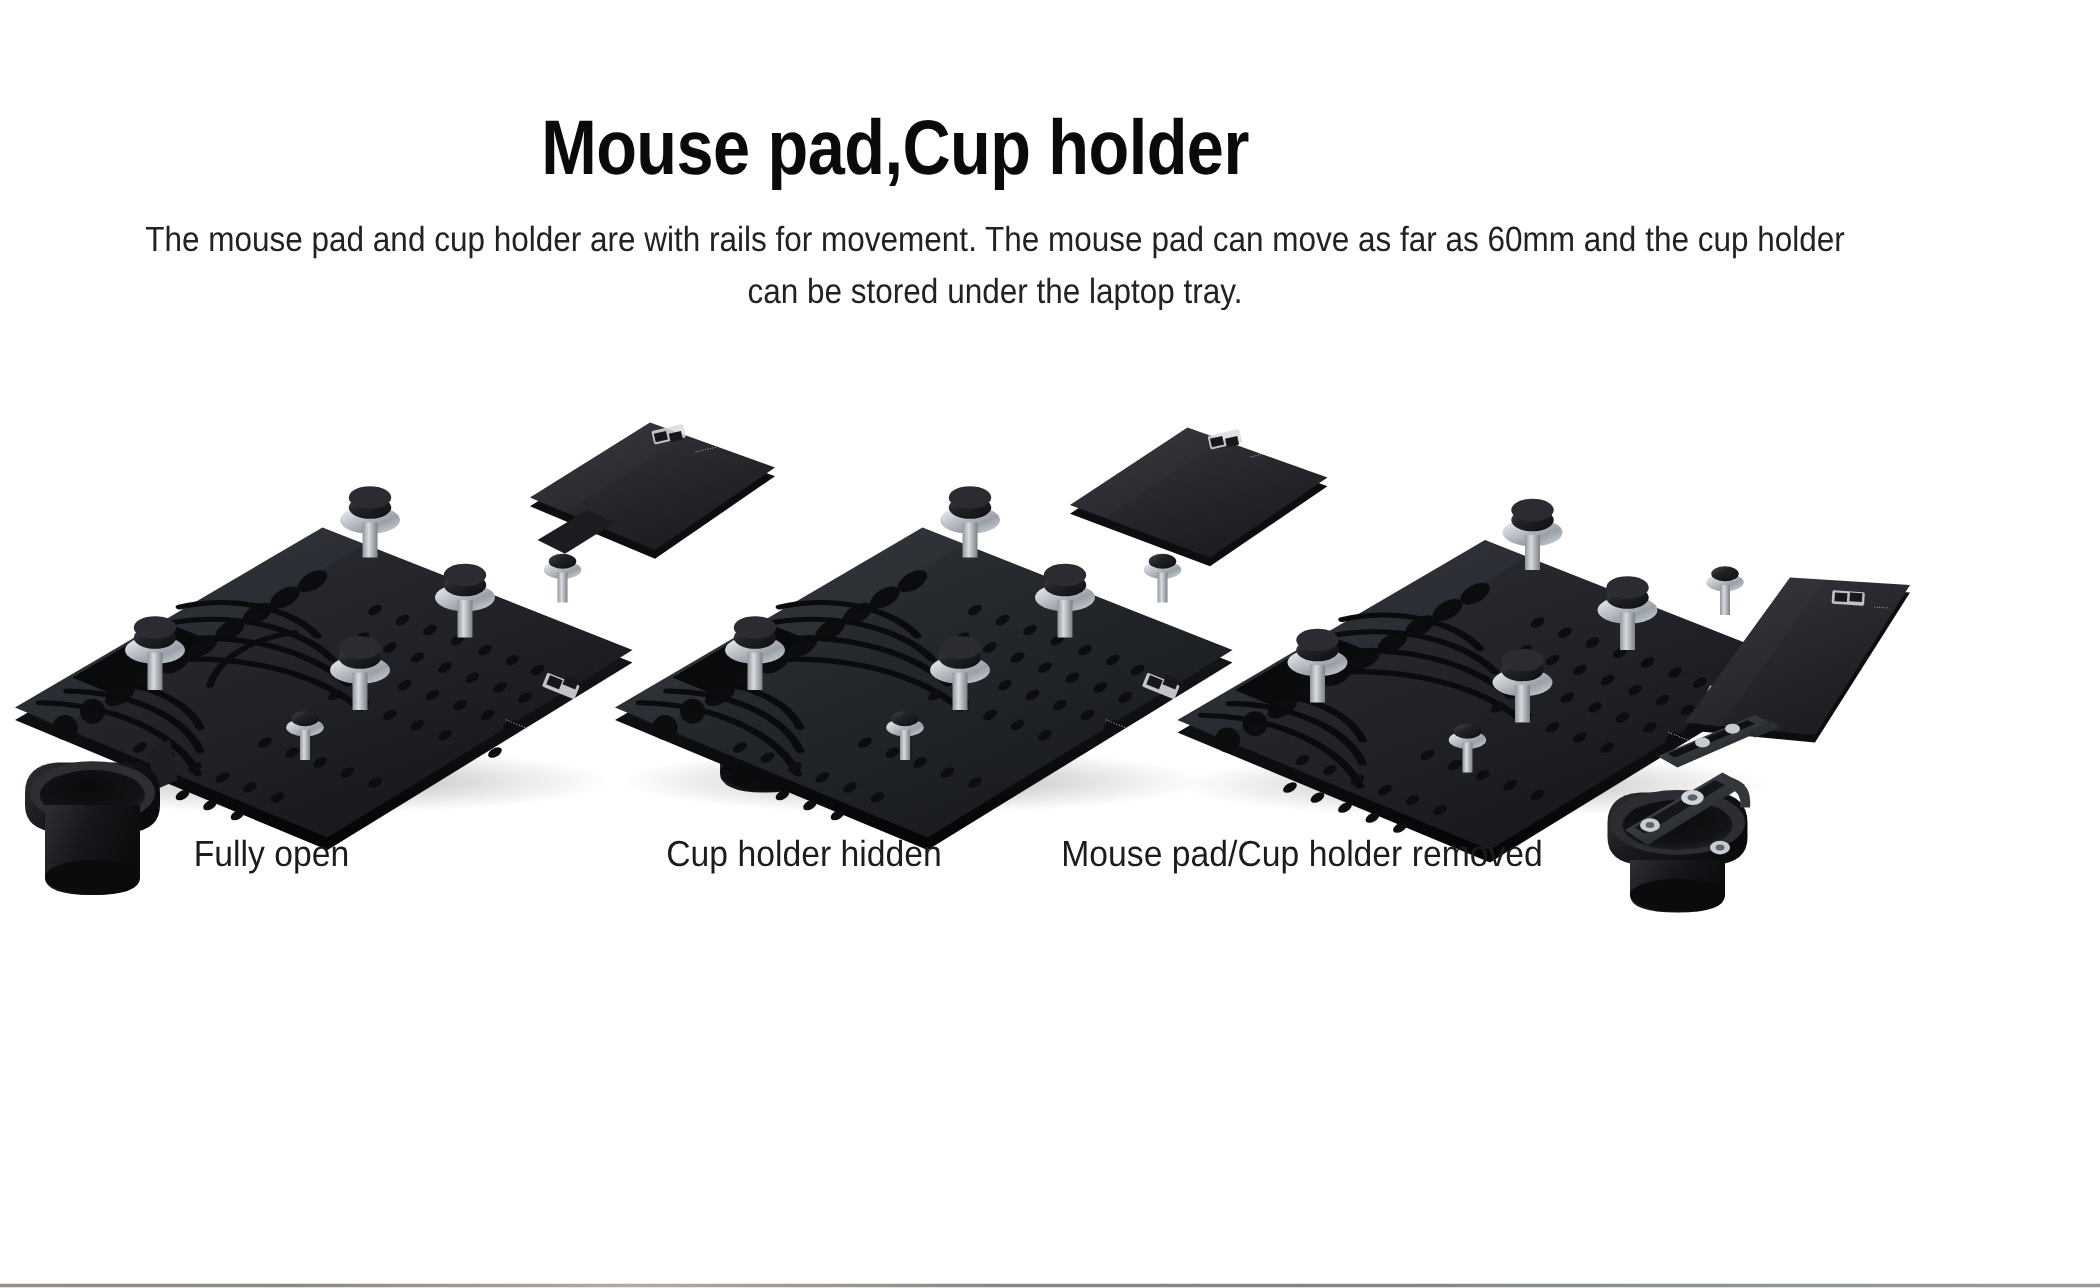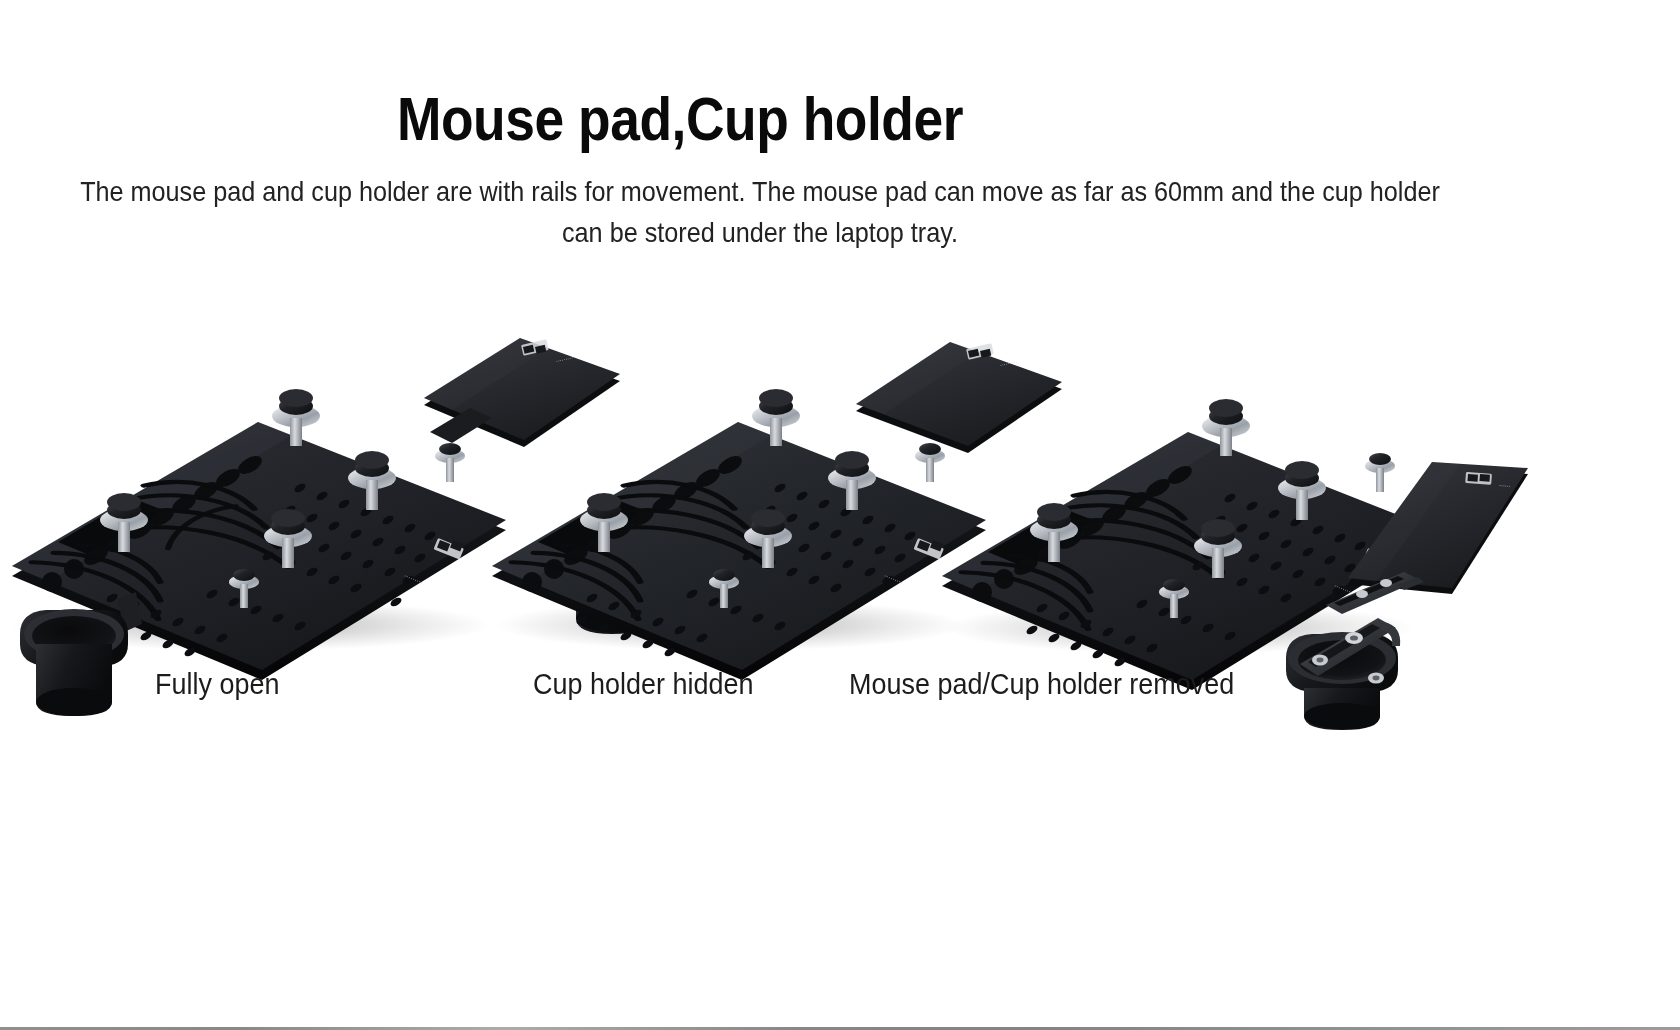--- a/index.html
+++ b/index.html
@@ -6,21 +6,21 @@
   html,body{margin:0;padding:0;background:#ffffff;}
   body{
     width:1680px;height:1030px;position:relative;overflow:hidden;
     font-family:"Liberation Sans","DejaVu Sans",sans-serif;
     color:#1a1a1a;
     -webkit-font-smoothing:antialiased;
   }
   .page{position:absolute;inset:0;background:#ffffff;}
 
   
-  .header{position:absolute;left:0;top:0;width:1360px;text-align:center;}
+  .header{position:absolute;left:0;top:0;width:1360px;text-align:center;padding-left:36px;}
   .title{
     margin:0;padding-top:88px;
     font-size:62px;font-weight:bold;letter-spacing:-0.5px;
     line-height:1.0;color:#0a0a0a;
     transform:scaleX(0.86);transform-origin:center center;
     white-space:nowrap;
   }
   .subtitle{
     margin:0 auto;padding-top:22px;width:1520px;
     font-size:28px;font-weight:400;line-height:1.45;color:#222;

